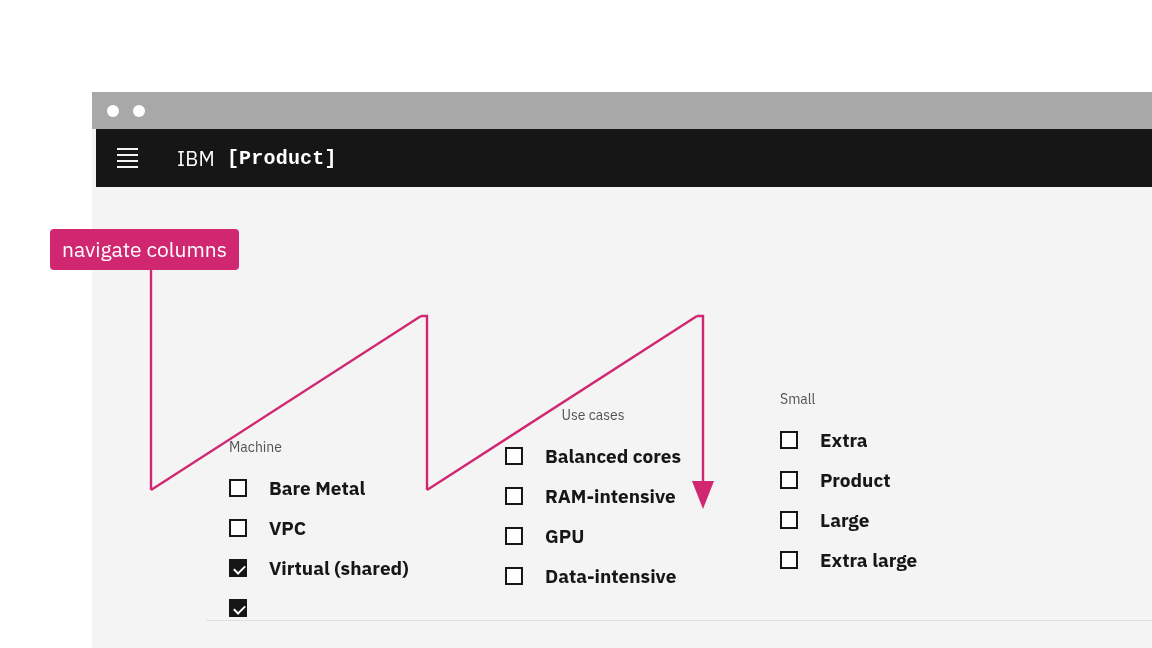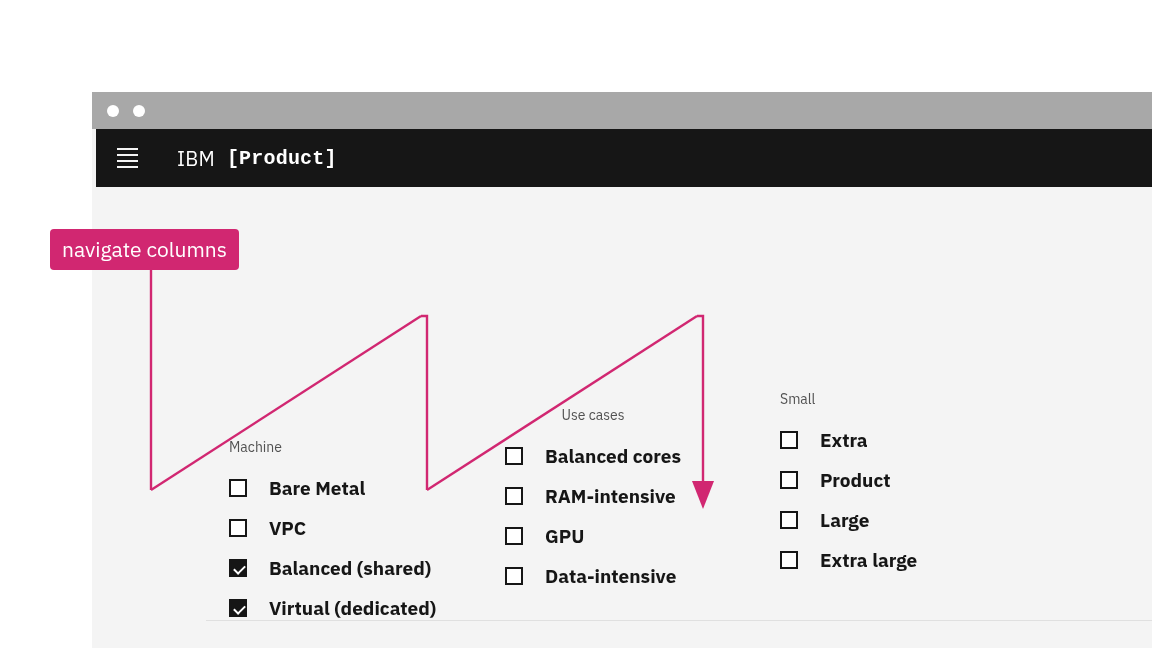--- a/index.html
+++ b/index.html
@@ -161,25 +161,24 @@
           <div class="cb-row">
             <div class="cb"></div>
             <div class="cb-label">Bare Metal</div>
           </div>
           <div class="cb-row">
             <div class="cb"></div>
             <div class="cb-label">VPC</div>
           </div>
           <div class="cb-row">
             <div class="cb checked"></div>
-            <div class="cb-label">Balanced (shared)</div>
+            <div class="cb-label">Virtual (shared)</div>
           </div>
           <div class="cb-row">
             <div class="cb checked"></div>
-            <div class="cb-label">Virtual (dedicated)</div>
           </div>
         </div>
         <div class="col" style="left: 413px; top: 16px; position: absolute; transform: translateY(203px); text-align: center;">
           <div class="col-legend">Use cases</div>
           <div class="cb-row">
             <div class="cb"></div>
             <div class="cb-label">Balanced cores</div>
           </div>
           <div class="cb-row">
             <div class="cb"></div>

